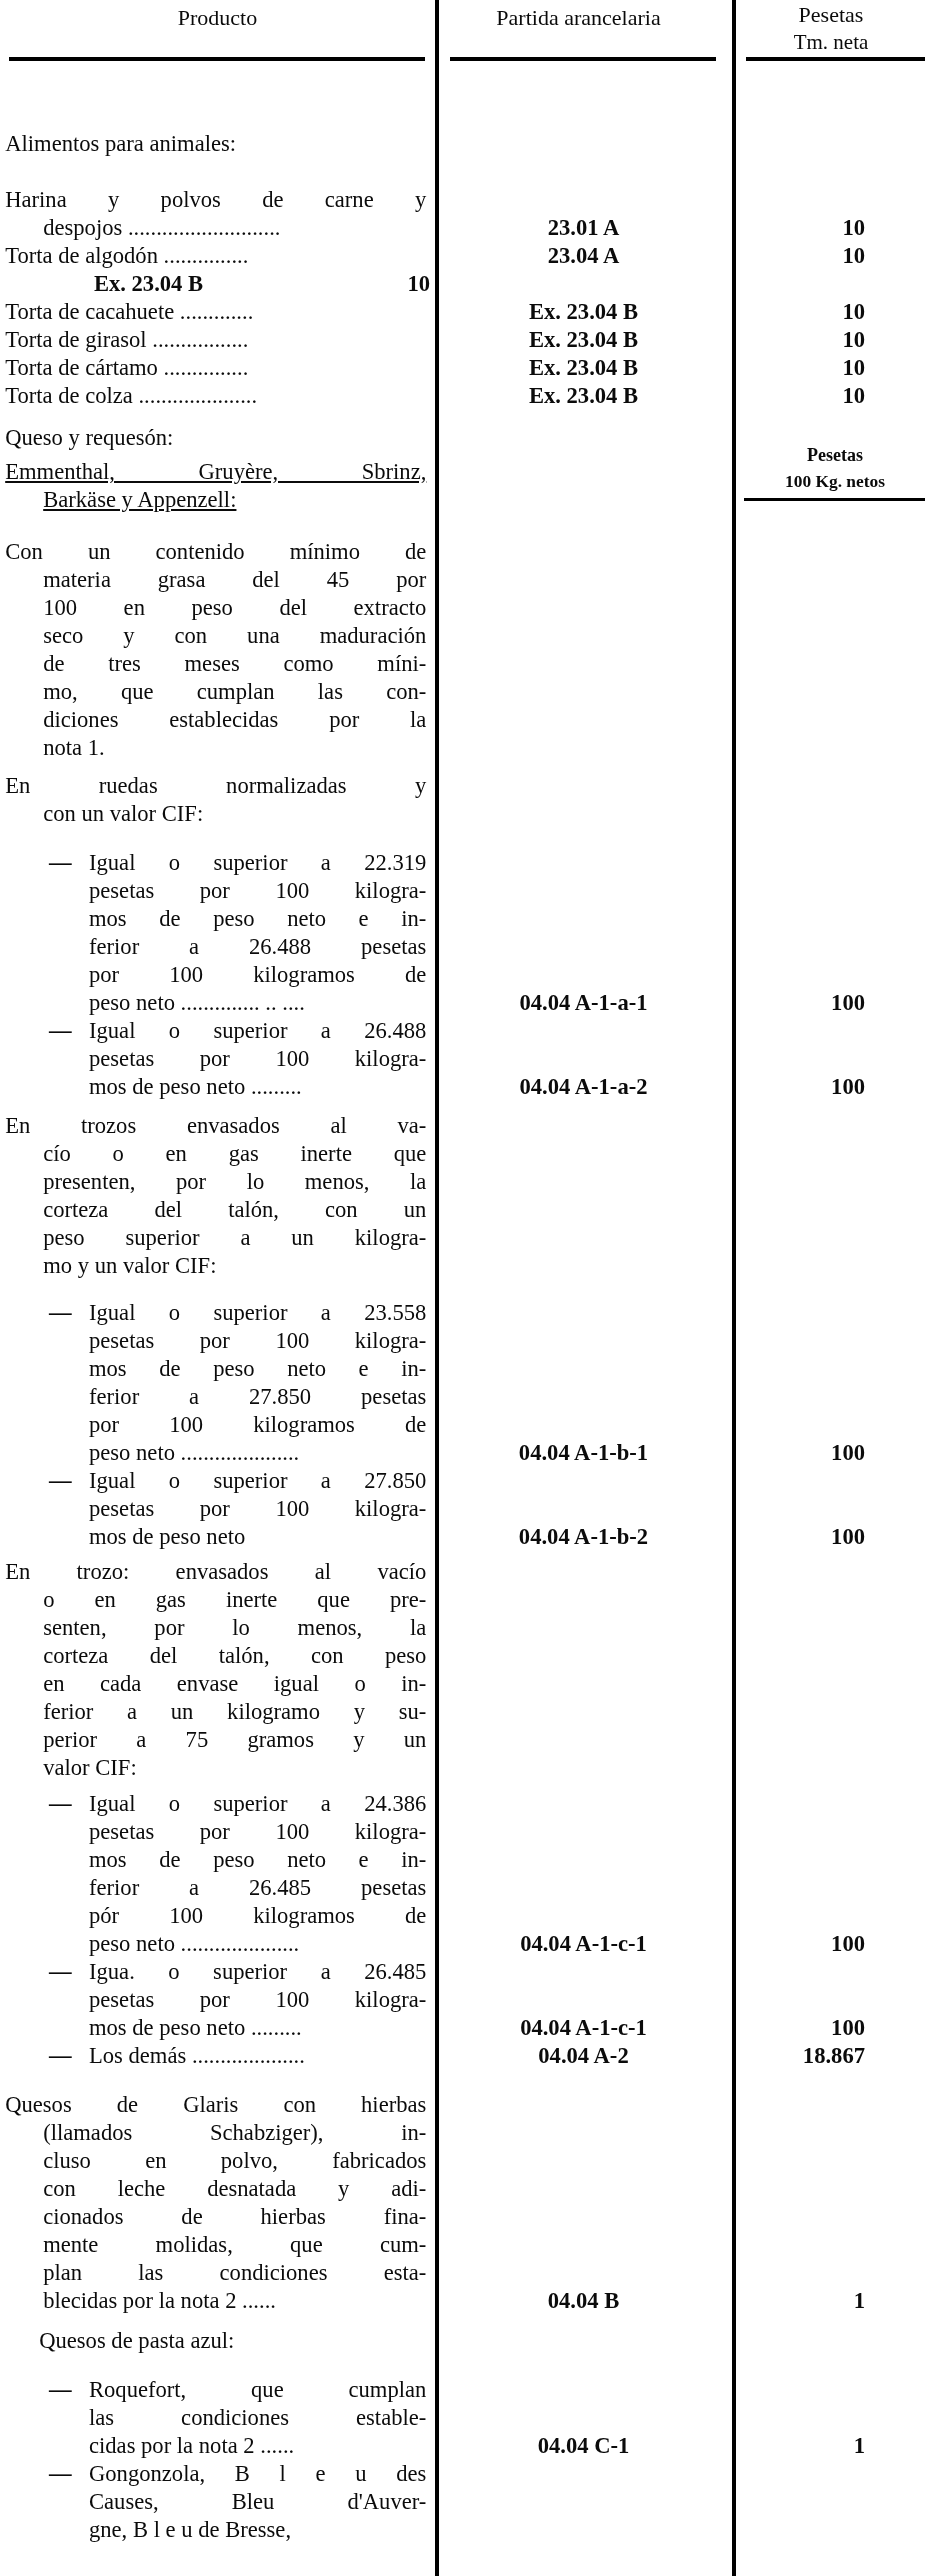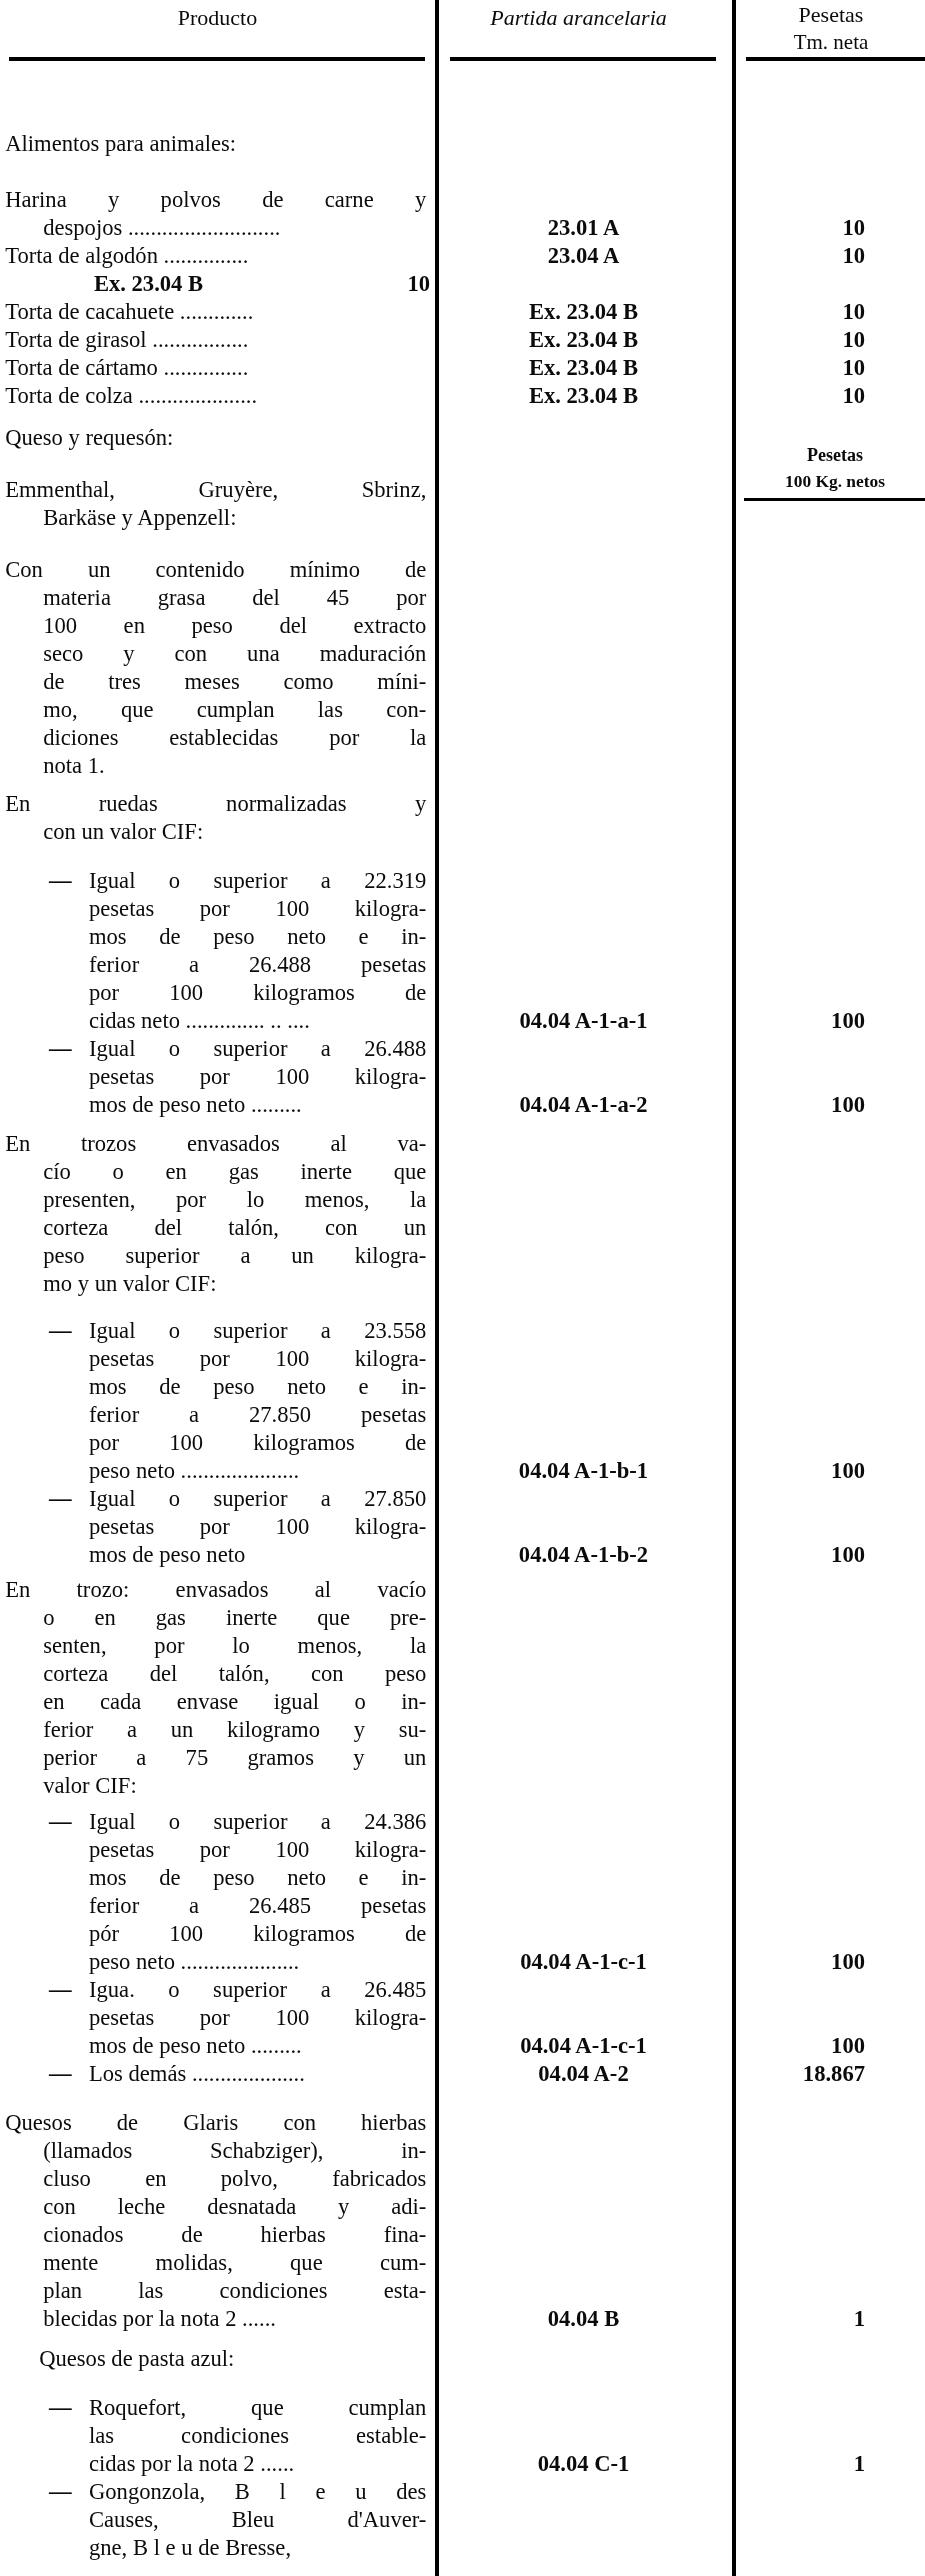--- a/index.html
+++ b/index.html
@@ -16,21 +16,21 @@
   .vbar.b1{left:435px;}
   .vbar.b2{left:732px;}
   
   .rule{position:absolute;top:57px;height:4.3px;background:#000;}
   .rule.r1{left:8.7px;width:416px;}
   .rule.r2{left:450px;width:266px;}
   .rule.r3{left:746px;width:179px;}
   
   .hdr{position:absolute;text-align:center;font-size:22px;line-height:26px;}
   .hdr.product{left:0;width:435px;top:5.2px;}
-  .hdr.partida{left:439px;width:279px;top:5.2px;font-style:italic;}
+  .hdr.partida{left:439px;width:279px;top:5.2px;}
   .hdr.pes1{left:736px;width:190px;top:1.7px;}
   .hdr.pes2{left:736px;width:190px;top:29px;font-size:21px;}
   
   .tbody{position:absolute;left:0;top:130px;width:926px;}
   .row{display:flex;align-items:flex-end;}
   .cell{box-sizing:border-box;}
   .cell.product{width:435px;padding-left:5.2px;padding-right:8.7px;font-size:22.6px;line-height:28px;}
   .cell.partida{width:297px;text-align:center;font-weight:bold;font-size:22.6px;line-height:28px;}
   .cell.pesetas{width:194px;text-align:right;font-weight:bold;font-size:22.6px;line-height:28px;padding-right:61px;position:relative;padding-left:44px;}
   .line{text-align:left;}
@@ -135,21 +135,21 @@
     <div class="cell partida"></div>
     <div class="cell pesetas">
           <div class="pes-note">
             <div>Pesetas</div>
             <div class="l2">100 Kg. netos</div>
             <div class="note-rule"></div>
           </div>
         </div>
   </div>
 
-  <div class="row" style="margin-top: 24px;">
+  <div class="row" style="margin-top: 6px; text-decoration: underline;">
     <div class="cell product">
           <div class="line jl">Emmenthal, Gruyère, Sbrinz,</div>
           <div class="line cont">Barkäse y Appenzell:</div>
         </div>
     <div class="cell partida"></div>
     <div class="cell pesetas"></div>
   </div>
 
   <div class="row" style="margin-top: 24px;">
     <div class="cell product">
@@ -177,21 +177,21 @@
 
   <div class="row" style="margin-top: 21px;">
     <div class="cell product dashmode">
           <span class="dash">—</span>
           <div class="dashlines">
             <div class="line jl">Igual o superior a 22.319</div>
             <div class="line jl">pesetas por 100 kilogra-</div>
             <div class="line jl">mos de peso neto e in-</div>
             <div class="line jl">ferior a 26.488 pesetas</div>
             <div class="line jl">por 100 kilogramos de</div>
-            <div class="line">cidas neto .............. .. ....</div>
+            <div class="line">peso neto .............. .. ....</div>
           </div>
         </div>
     <div class="cell partida">04.04 A-1-a-1</div>
     <div class="cell pesetas">100</div>
   </div>
 
   <div class="row" style="margin-top: 0px;">
     <div class="cell product dashmode">
           <span class="dash">—</span>
           <div class="dashlines">

